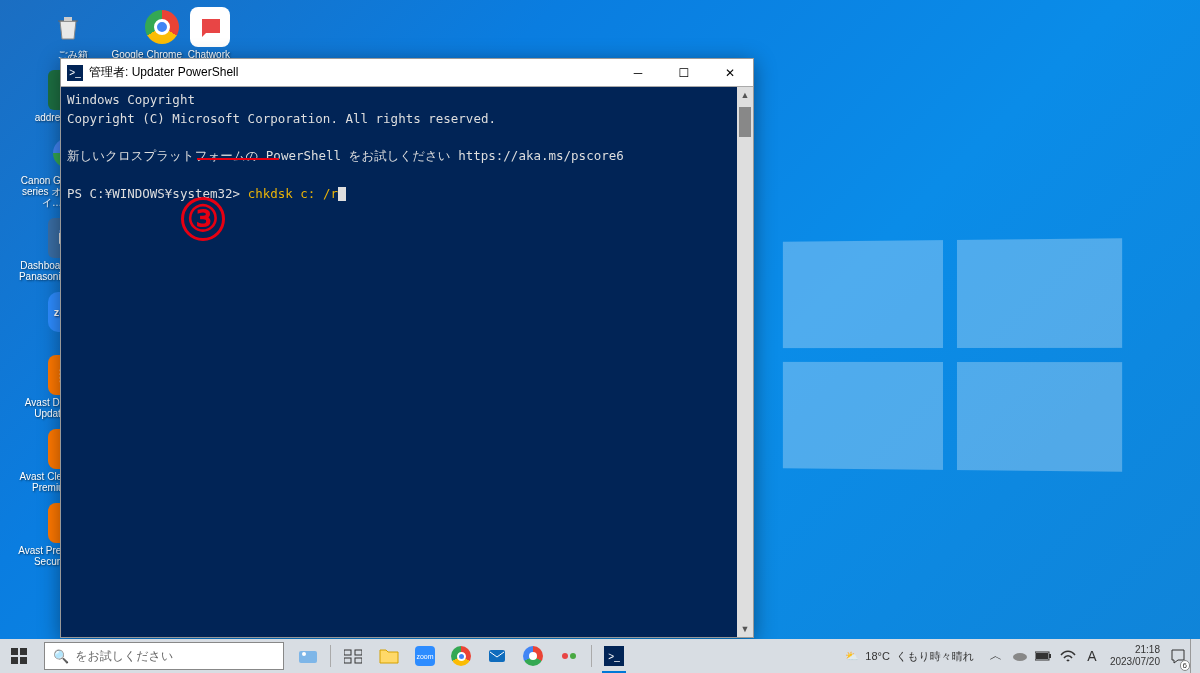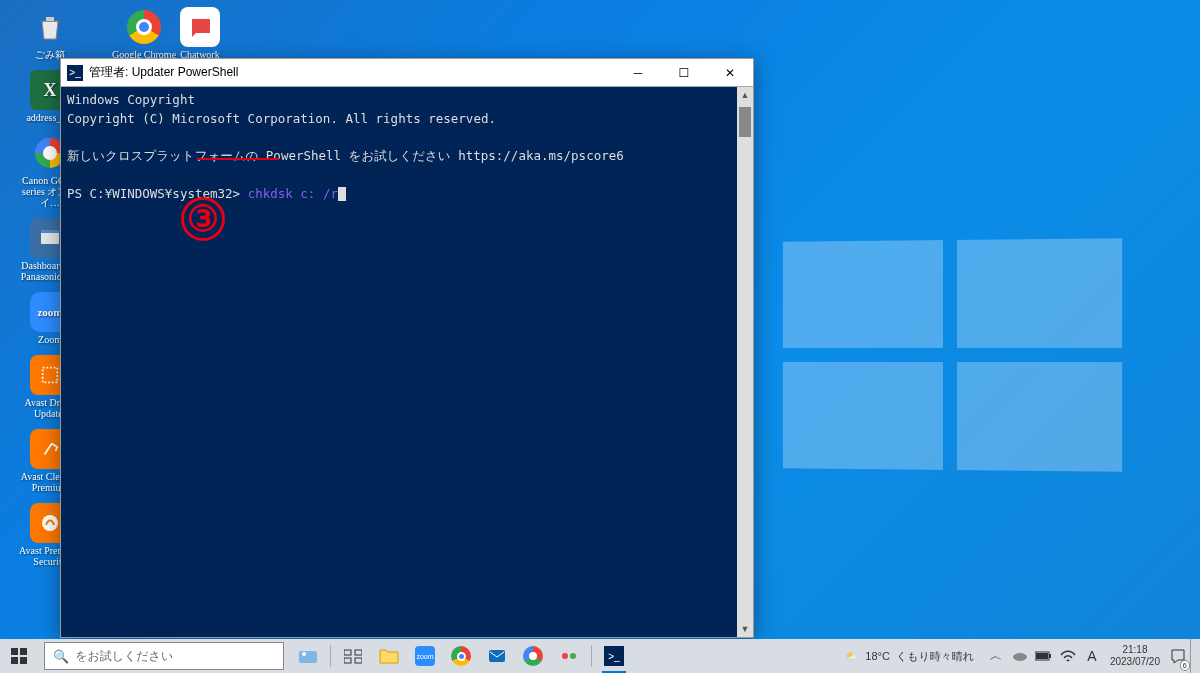--- a/index.html
+++ b/index.html
@@ -8,51 +8,51 @@
   font-family: "Segoe UI","Yu Gothic UI","Meiryo",sans-serif;
   background: linear-gradient(135deg,#1b6ec2 0%,#0a7de0 30%,#0a8ce8 60%,#1084d8 100%);
   position: relative;
 }
 
 .winlogo { position:absolute; left:780px; top:240px; width:340px; height:230px; display:grid; grid-template-columns:1fr 1fr; grid-template-rows:1fr 1fr; gap:14px; transform:perspective(800px) rotateY(-4deg); }
 .winlogo span { background:rgba(255,255,255,0.28); }
 
 .desktop { position:absolute; left:10px; top:5px; width:80px; display:flex; flex-direction:column; gap:6px; }
 .icon-row2 { position:absolute; left:104px; top:5px; width:80px; display:flex; flex-direction:column; gap:6px; }
-.icon-row3 { position:absolute; left:160px; top:5px; width:80px; display:flex; flex-direction:column; gap:6px; }
-.dicon { display:flex; flex-direction:column; align-items:center; text-align:center; color:#fff; font-size:10px; text-shadow:1px 1px 2px rgba(0,0,0,0.6); padding:2px; cursor:pointer;font-family:Liberation Serif, serif; }
+.icon-row3 { position:absolute; left:152px; top:5px; width:80px; display:flex; flex-direction:column; gap:6px; }
+.dicon { display:flex; flex-direction:column; align-items:flex-end; text-align:center; color:#fff; font-size:10px; text-shadow:1px 1px 2px rgba(0,0,0,0.6); padding:2px; cursor:pointer; }
 .dicon .box { width:40px; height:40px; display:flex; align-items:center; justify-content:center; border-radius:6px; margin-bottom:2px; }
 .dicon span.lbl { max-width:72px; line-height:1.1; display:block; word-break:break-word; }
 
 .pswin { position:absolute; left:60px; top:58px; width:694px; height:580px; background:#012456; border:1px solid #999; box-shadow:0 4px 20px rgba(0,0,0,0.4); display:flex; flex-direction:column; }
 .titlebar { height:28px; background:#fff; display:flex; align-items:center; font-size:12px; color:#000; padding-left:6px; border-bottom:1px solid #aaa; }
 .titlebar .psicon { width:16px; height:16px; background:#012456; display:flex; align-items:center; justify-content:center; color:#fff; font-size:10px; margin-right:6px; }
 .titlebar .spacer { flex:1; }
 .titlebar .ctl { width:46px; height:27px; display:flex; align-items:center; justify-content:center; font-size:12px; cursor:pointer; }
 .psbody { flex:1; padding:4px 6px; color:#dedede; font-family:"Consolas","MS Gothic",monospace; font-size:12.5px; line-height:1.5; position:relative; white-space:pre-wrap; }
 .psbody .prompt { color:#dedede; }
-.psbody .cmd { color:#8b5cf6; }
+.psbody .cmd { color:#eab308; }
 .psbody .underline { position:absolute; height:2px; background:#e60012; }
 .psbody .cursor { display:inline-block; width:8px; height:14px; background:#dedede; vertical-align:text-bottom; }
 .annot { position:absolute; left:120px; top:110px; color:#e60012; font-size:36px; font-weight:bold; border:3px solid #e60012; border-radius:50%; width:44px; height:44px; display:flex; align-items:center; justify-content:center; }
 .scrollbar { position:absolute; right:0; top:28px; bottom:0; width:16px; background:#dedede; }
 .scrollbar .thumb { position:absolute; left:2px; right:2px; top:20px; height:30px; background:#888; }
 .scrollbar .arr { position:absolute; left:0; right:0; height:16px; display:flex; align-items:center; justify-content:center; font-size:9px; color:#555; }
 .scrollbar .arr.top { top:0; } .scrollbar .arr.bot { bottom:0; }
 
 .taskbar { position:absolute; left:0; right:0; bottom:0; height:34px; background:#d8dde3; display:flex; align-items:center; }
 .start { width:38px; height:34px; display:flex; align-items:center; justify-content:center; cursor:pointer; }
 .start .sq { width:16px; height:16px; display:grid; grid-template-columns:1fr 1fr; grid-template-rows:1fr 1fr; gap:2px; }
 .start .sq span { background:#333; }
 .searchbox { height:28px; width:240px; background:#fff; border:1px solid #888; margin:0 6px; display:flex; align-items:center; padding:0 8px; font-size:12px; color:#666; }
 .searchbox .sico { margin-right:6px; font-size:13px; }
 .tray { margin-left:auto; display:flex; align-items:center; height:34px; padding-right:4px; }
 .tray .weather { display:flex; align-items:center; font-size:11px; color:#333; padding:0 10px; gap:6px; cursor:pointer; }
 .tray .titem { width:24px; height:34px; display:flex; align-items:center; justify-content:center; font-size:13px; color:#333; cursor:pointer; }
-.tray .clock { display:flex; flex-direction:column; align-items:center; font-size:10px; color:#333; padding:0 6px; line-height:1.2; }
+.tray .clock { display:flex; flex-direction:column; align-items:flex-end; font-size:10px; color:#333; padding:0 6px; line-height:1.2; }
 .tray .showdesk { width:6px; height:34px; border-left:1px solid #999; }
 .pins { display:flex; align-items:center; }
 .pins .pin { width:36px; height:34px; display:flex; align-items:center; justify-content:center; cursor:pointer; position:relative; }
 .pins .pin.active::after { content:""; position:absolute; bottom:0; left:6px; right:6px; height:2px; background:#0078d7; }
 .sep { width:1px; height:22px; background:#aaa; margin:0 4px; }
 .circ { width:20px; height:20px; border-radius:50%; display:flex; align-items:center; justify-content:center; color:#fff; font-size:11px; }
 </style>
 </head>
 <body>
 

